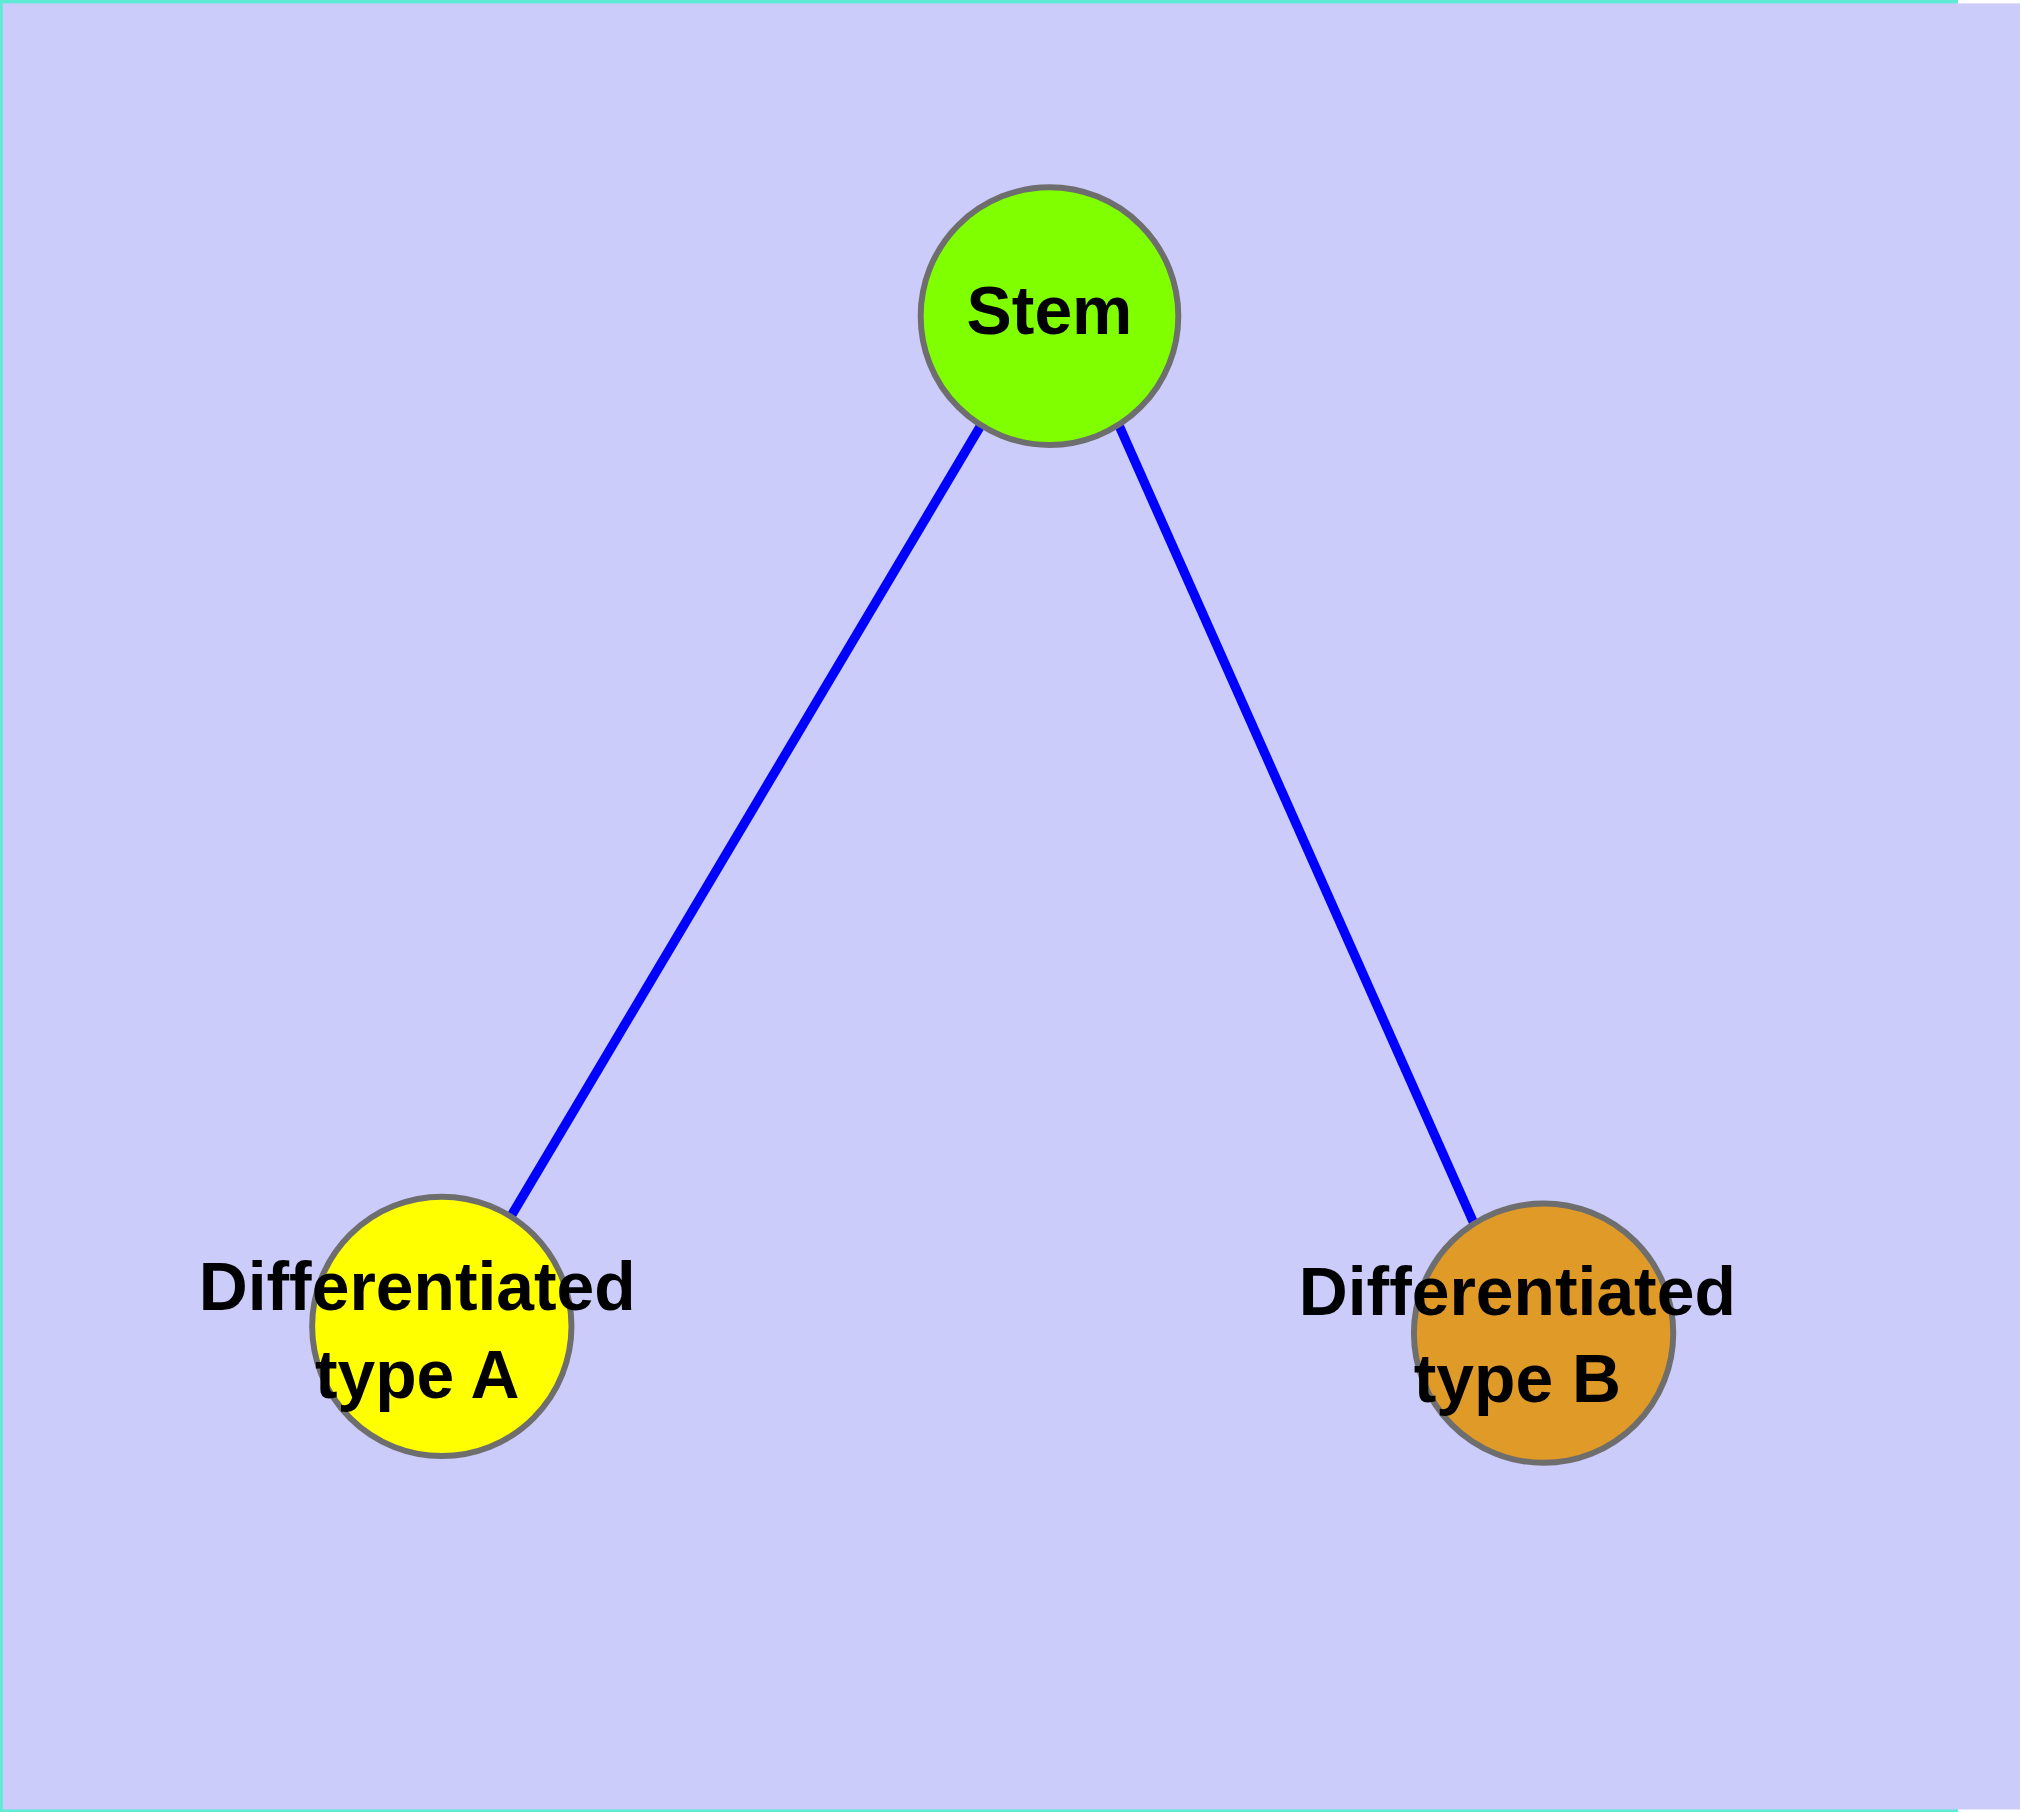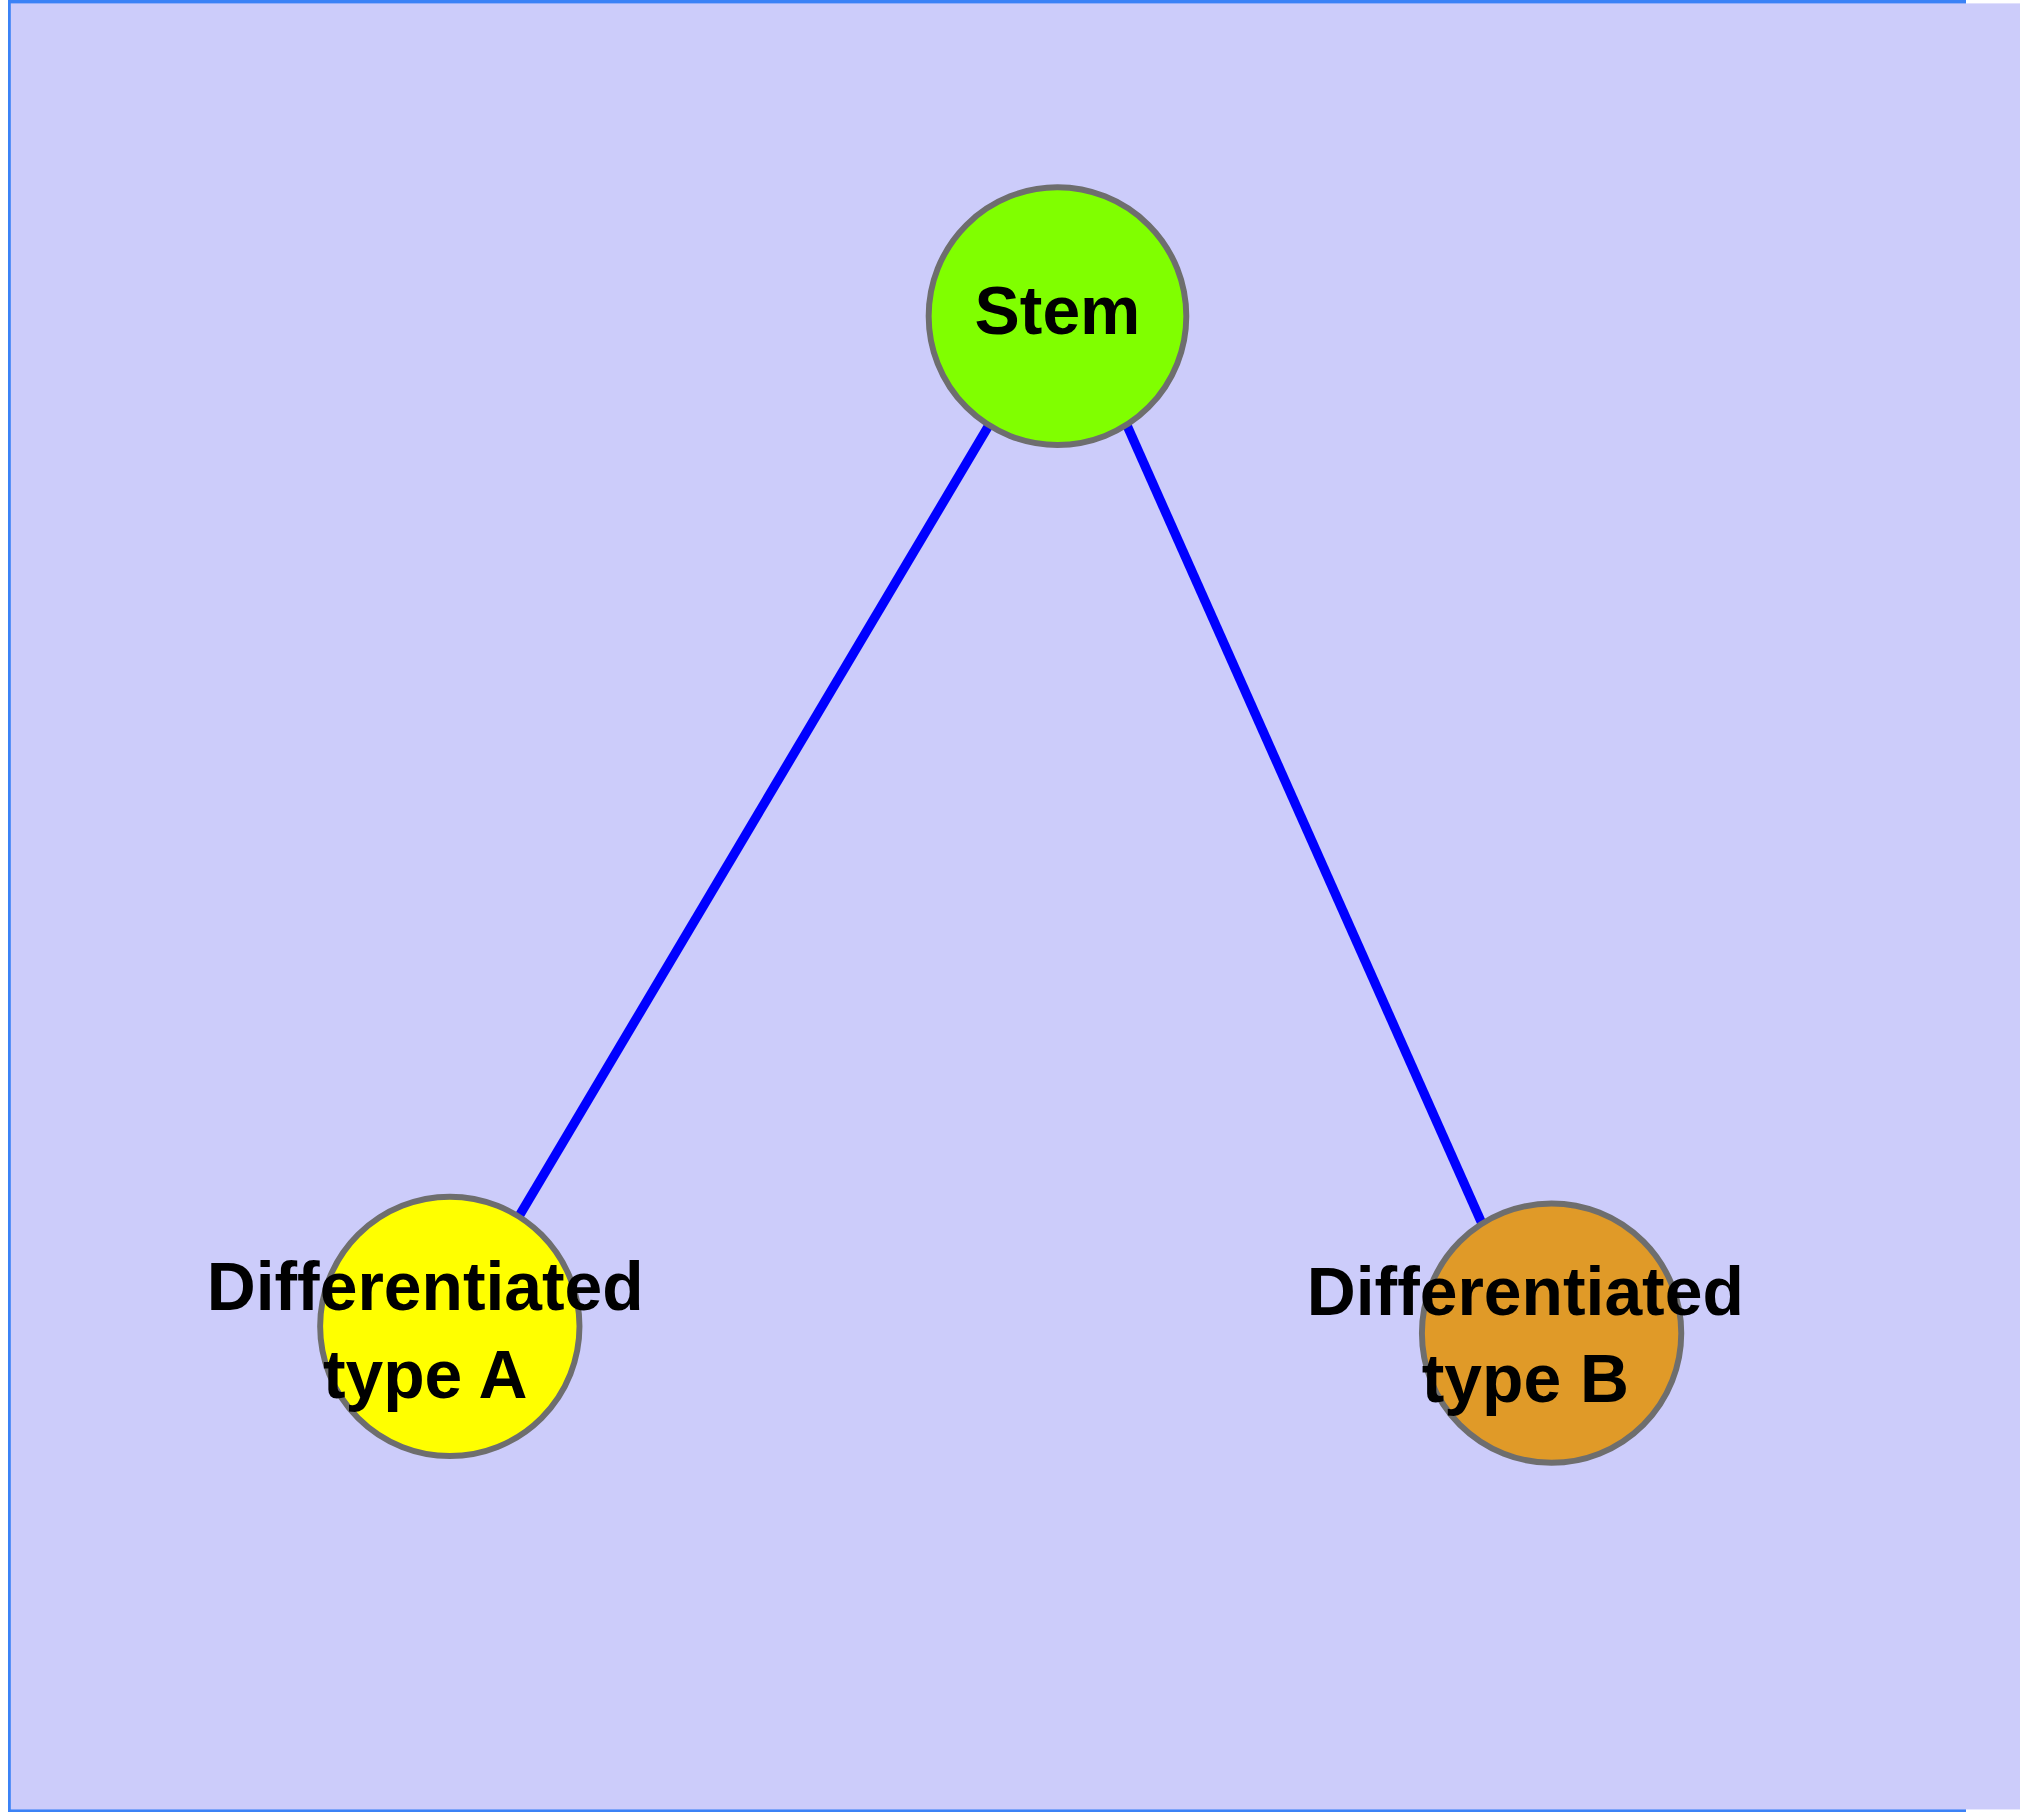--- a/index.html
+++ b/index.html
@@ -10,25 +10,25 @@
   }
   body {
     width: 2021px;
     height: 1812px;
     overflow: hidden;
     font-family: "Liberation Sans", sans-serif;
   }
 
   #graph-canvas {
     position: absolute;
-    left: 8px;
+    left: 0;
     top: 0;
     width: 1958px;
     height: 1812px;
-    background: #3b82f6;
+    background: #5eead4;
   }
 
   #graph-svg {
     position: absolute;
     left: 0;
     top: 0;
     display: block;
   }
 
   .bg-plate {

